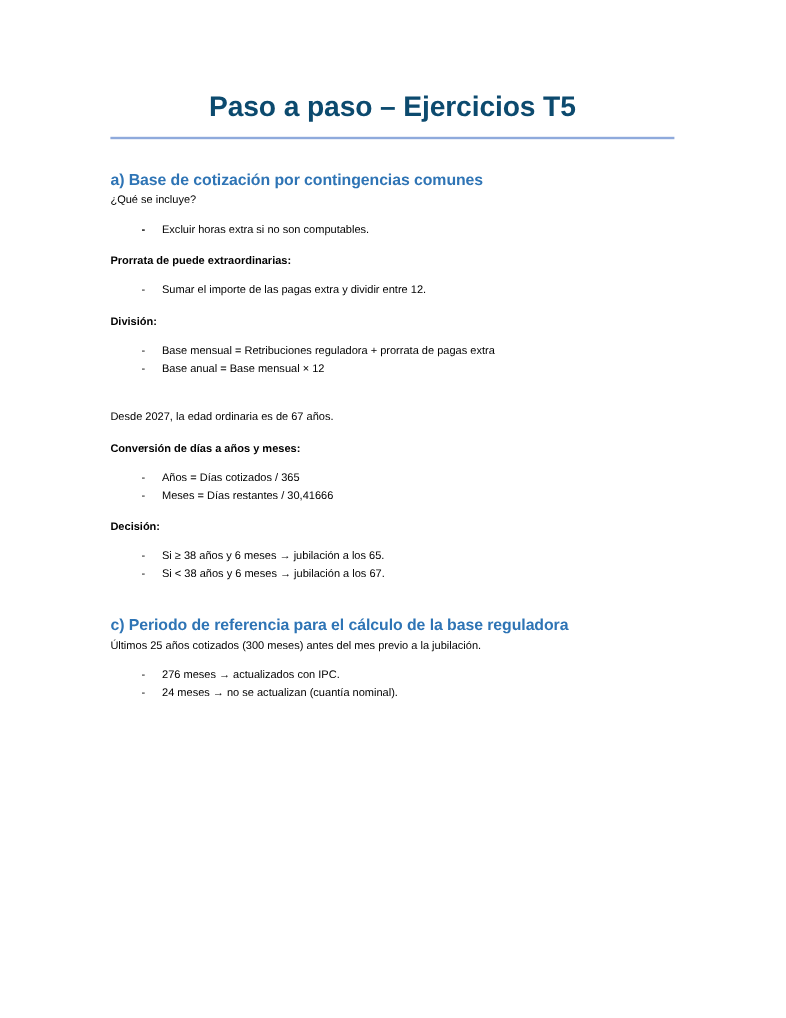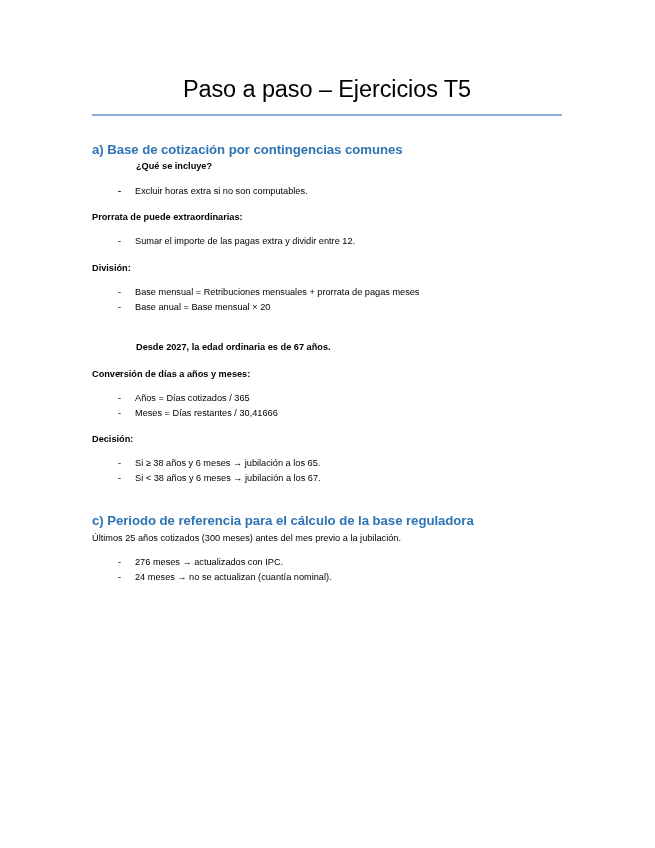--- a/index.html
+++ b/index.html
@@ -29,23 +29,23 @@
     left: 92px;
     top: 0;
     width: 470px;
   }
 
   
   .doc-title {
     margin: 0;
     padding-top: 76px;
     font-size: 23.5px;
-    font-weight: 400;
+    font-weight: 700;
     letter-spacing: -0.1px;
-    color: #000000;
+    color: #0c4a6e;
     text-align: center;
     line-height: 1.15;
   }
   .title-rule {
     margin-top: 11px;
     height: 2px;
     width: 100%;
     background: #8FAADC;
   }
 
@@ -66,21 +66,21 @@
     letter-spacing: -0.05px;
   }
 
   
   .lead {
     font-size: 9.2px;
     line-height: 1.45;
     margin: 2px 0 0 0;
     color: #000000;
   }
-  .lead.bold { font-weight: 700; margin-left: 44px; }
+  .lead.bold { font-weight: 400; }
 
   .subhead {
     font-size: 9.2px;
     font-weight: 700;
     margin: 13px 0 0 0;
     line-height: 1.45;
     color: #000000;
   }
 
   
@@ -123,22 +123,22 @@
         <li><span class="dash">-</span><span>Excluir horas extra si no son computables.</span></li>
       </ul>
 
       <p class="subhead">Prorrata de puede extraordinarias:</p>
       <ul class="dash-list">
         <li><span class="dash">-</span><span>Sumar el importe de las pagas extra y dividir entre 12.</span></li>
       </ul>
 
       <p class="subhead">División:</p>
       <ul class="dash-list tight">
-        <li><span class="dash">-</span><span>Base mensual = Retribuciones mensuales + prorrata de pagas meses</span></li>
-        <li><span class="dash">-</span><span>Base anual = Base mensual × 20</span></li>
+        <li><span class="dash">-</span><span>Base mensual = Retribuciones reguladora + prorrata de pagas extra</span></li>
+        <li><span class="dash">-</span><span>Base anual = Base mensual × 12</span></li>
       </ul>
     </section>
 
     <section class="section section-b">
       <p class="lead bold">Desde 2027, la edad ordinaria es de 67 años.</p>
 
       <ul class="dash-list">
         <li><span class="dash">-</span></li>
       </ul>
 

